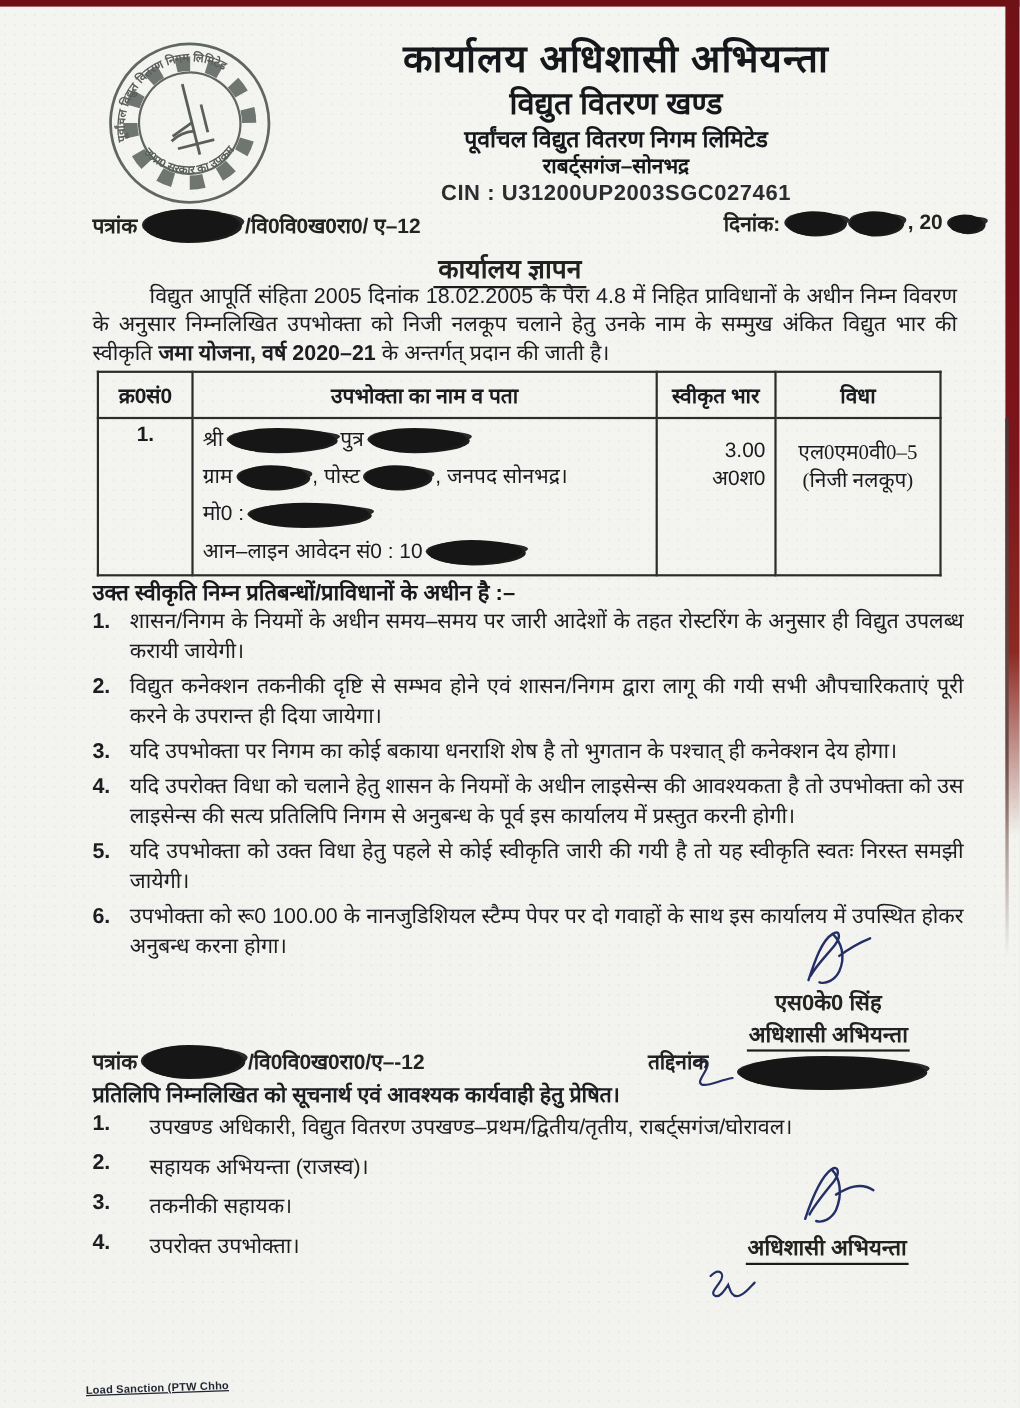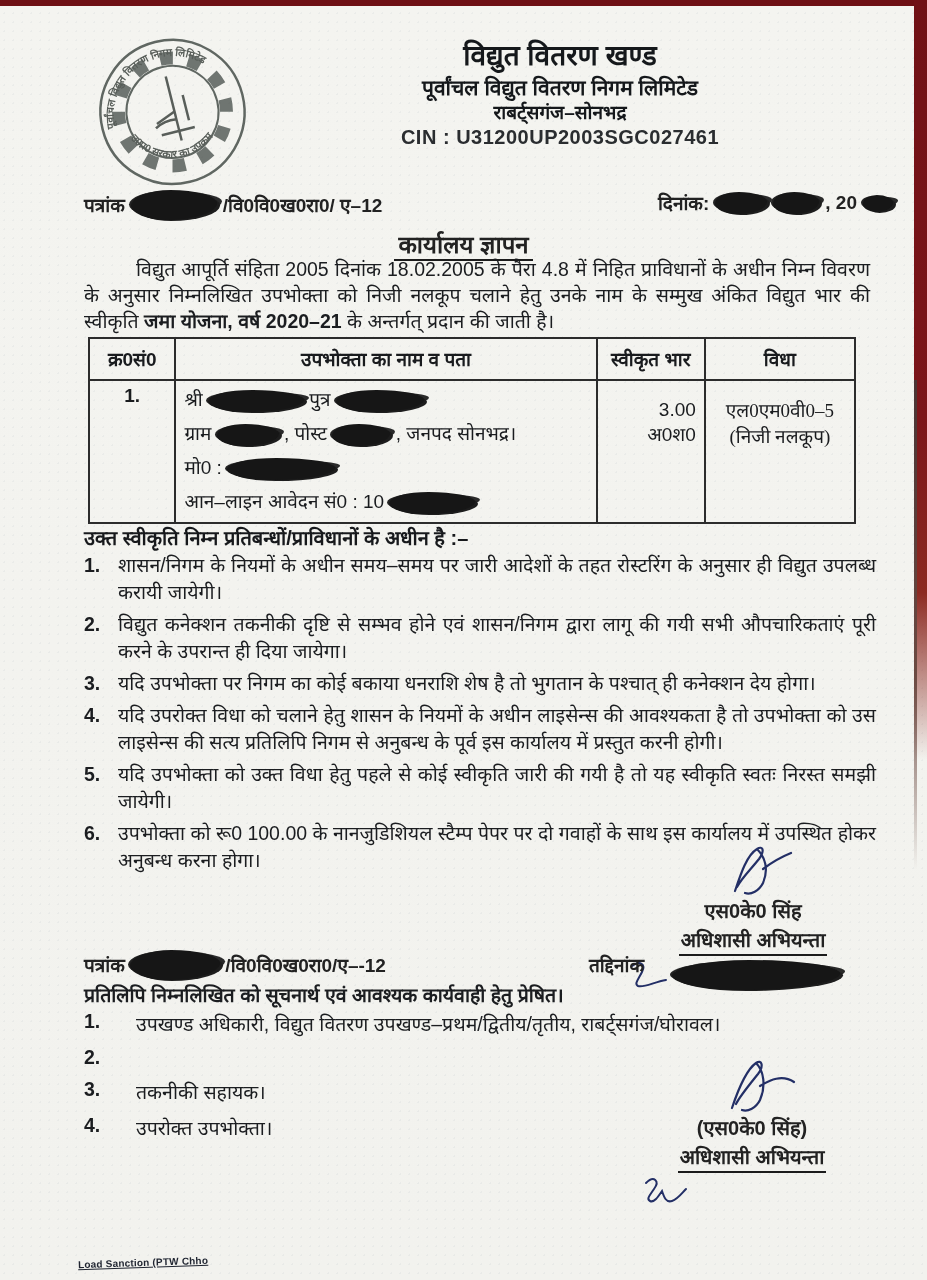--- a/index.html
+++ b/index.html
@@ -118,20 +118,21 @@
     </g>
     <text font-size="10.5" fill="#3e4540" font-weight="700">
       <textPath href="#arcTop" startOffset="2">पूर्वांचल विद्युत वितरण निगम लिमिटेड</textPath>
     </text>
     <text font-size="10.5" fill="#3e4540" font-weight="700">
       <textPath href="#arcBot" startOffset="8">उ0प्र0 सरकार का उपक्रम</textPath>
     </text>
   </svg>
 
   <div class="head">
+    <div class="t1">कार्यालय अधिशासी अभियन्ता</div>
     <div class="t2">विद्युत वितरण खण्ड</div>
     <div class="t3">पूर्वांचल विद्युत वितरण निगम लिमिटेड</div>
     <div class="t4">राबर्ट्सगंज–सोनभद्र</div>
     <div class="cin">CIN : U31200UP2003SGC027461</div>
   </div>
 
   <div class="row-ref1">
     <span class="ref-left">
       <span>पत्रांक</span>
       <span class="redact big" style="width:86px"></span>
@@ -251,36 +252,36 @@
   </div>
 
   <div class="copy-head">प्रतिलिपि निम्नलिखित को सूचनार्थ एवं आवश्यक कार्यवाही हेतु प्रेषित।</div>
   <div class="copy-list">
     <div class="copy-item">
       <span class="copy-num">1.</span>
       <span>उपखण्ड अधिकारी, विद्युत वितरण उपखण्ड–प्रथम/द्वितीय/तृतीय, राबर्ट्सगंज/घोरावल।</span>
     </div>
     <div class="copy-item">
       <span class="copy-num">2.</span>
+      <span>सहायक अभियन्ता (राजस्व)।</span>
     </div>
     <div class="copy-item">
       <span class="copy-num">3.</span>
       <span>तकनीकी सहायक।</span>
     </div>
     <div class="copy-item">
       <span class="copy-num">4.</span>
       <span>उपरोक्त उपभोक्ता।</span>
     </div>
   </div>
 
   <div class="sig2">
     <svg class="sig-squiggle" width="92" height="60" viewBox="0 0 92 60">
       <path d="M26 50 C32 32 40 12 50 5 C56 1 58 8 52 16 C44 26 34 38 30 46 M50 5 C58 13 60 28 54 42 C50 50 42 54 36 52 M54 28 C64 22 76 16 88 24" stroke="#232f66" stroke-width="2.2" fill="none" stroke-linecap="round"></path>
     </svg>
-    <div class="sig-name">(एस0के0 सिंह)</div>
     <div><span class="sig-desg">अधिशासी अभियन्ता</span></div>
     <div style="text-align:left;margin-left:16px">
       <svg width="52" height="38" viewBox="0 0 52 38">
         <path d="M8 10 C16 2 22 8 16 16 C12 22 8 26 12 28 C16 30 20 24 24 18 C26 24 28 30 34 28 C40 26 44 20 48 16" stroke="#232f66" stroke-width="2" fill="none" stroke-linecap="round"></path>
       </svg>
     </div>
   </div>
 
   <div class="footer-note">Load Sanction (PTW Chho</div>
 

